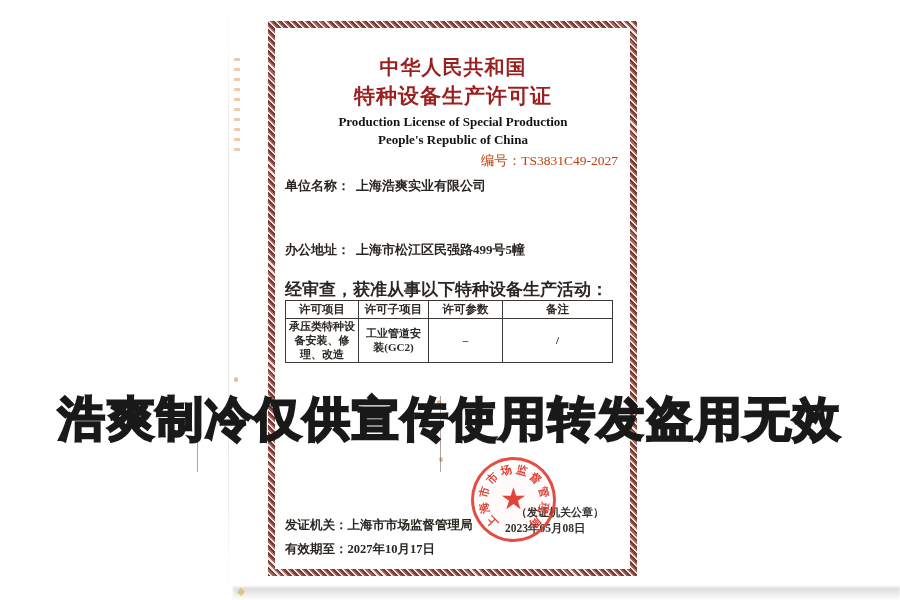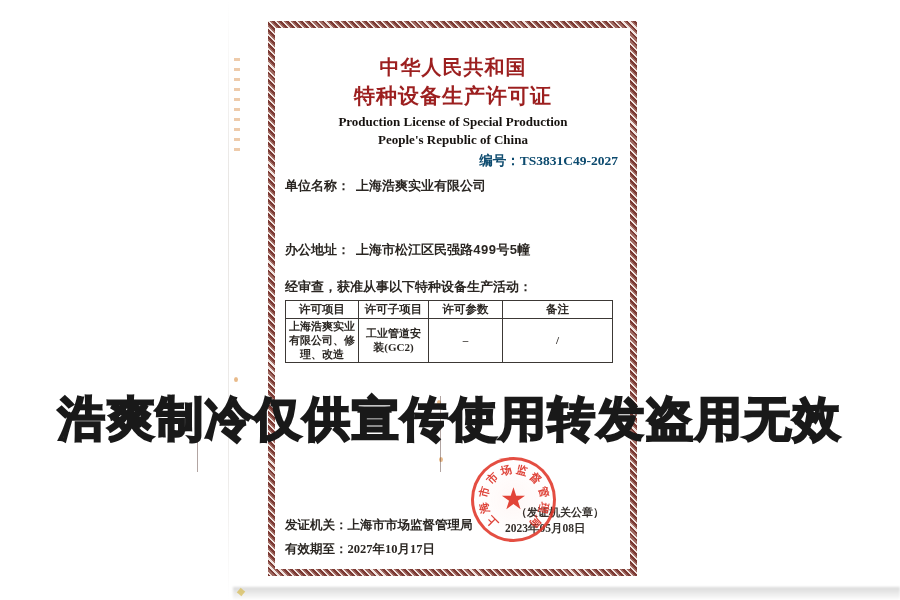--- a/index.html
+++ b/index.html
@@ -35,26 +35,26 @@
     border-image:repeating-linear-gradient(45deg,#7c3a34 0 2px,#f1e4e0 2px 3.5px,#a06a62 3.5px 5px) 7;
   }
   .t-center { position:absolute; left:288px; width:330px; text-align:center; }
   .title-cn { font-weight:900; color:#9c1f1f; letter-spacing:1px; line-height:1; }
   .title1 { top:57px; font-size:20px; }
   .title2 { top:86px; font-size:21px; }
   .title-en { font-weight:700; color:#171310; line-height:1; }
   .en1 { top:115px; font-size:13px; }
   .en2 { top:133px; font-size:13px; }
   .license-no { position:absolute; left:288px; top:152px; width:330px; text-align:right;
-    font-size:13.5px; font-weight:700; color:#0c4a6e; }
+    font-size:13.5px; font-weight:400; color:#c2410c; }
   .field-row { position:absolute; left:285px; width:340px; font-size:13px; font-weight:700;
-    color:#2a2622; white-space:nowrap;font-family:Liberation Mono, monospace; }
+    color:#2a2622; white-space:nowrap; }
   .f0 { top:177px; } .f1 { top:209px; } .f2 { top:241px; }
   .field-row .val { margin-left:6px; }
-  .approval { position:absolute; left:285px; top:278px; font-size:13px; font-weight:700; color:#2a2622;text-align:center; }
+  .approval { position:absolute; left:285px; top:278px; font-size:17px; font-weight:700; color:#2a2622;text-align:center; }
   
   table.permit { position:absolute; left:285px; top:300px; width:327px;
     border-collapse:collapse; table-layout:fixed; }
   .permit th, .permit td { border:1.4px solid #3c3835; text-align:center; vertical-align:middle;
     color:#2c2824; font-weight:700; padding:1px 2px; }
   .permit th { font-size:11.5px; height:17px; }
   .permit td { font-size:11px; height:43px; line-height:1.25; }
   .c1 { width:73px;margin-top:32px; } .c2 { width:70px; } .c3 { width:74px; } .c4 { width:110px; }
   
   .footer-row { position:absolute; left:285px; font-size:12.5px; font-weight:700; color:#2a2622; white-space:nowrap; }
@@ -108,21 +108,21 @@
 
   <table class="permit">
     <tbody>
         <tr>
       <th class="c1">许可项目</th>
       <th class="c2">许可子项目</th>
       <th class="c3">许可参数</th>
       <th class="c4">备注</th>
     </tr>
     <tr>
-      <td>上海浩爽实业有限公司、修理、改造</td>
+      <td>承压类特种设备安装、修理、改造</td>
       <td>工业管道安装(GC2)</td>
       <td>–</td>
       <td>/</td>
     </tr>
   </tbody>
     </table>
 
   <div class="footer-row issuer"><span>发证机关：</span><span>上海市市场监督管理局</span></div>
   <div class="footer-row valid"><span>有效期至：</span><span>2027年10月17日</span></div>
 

